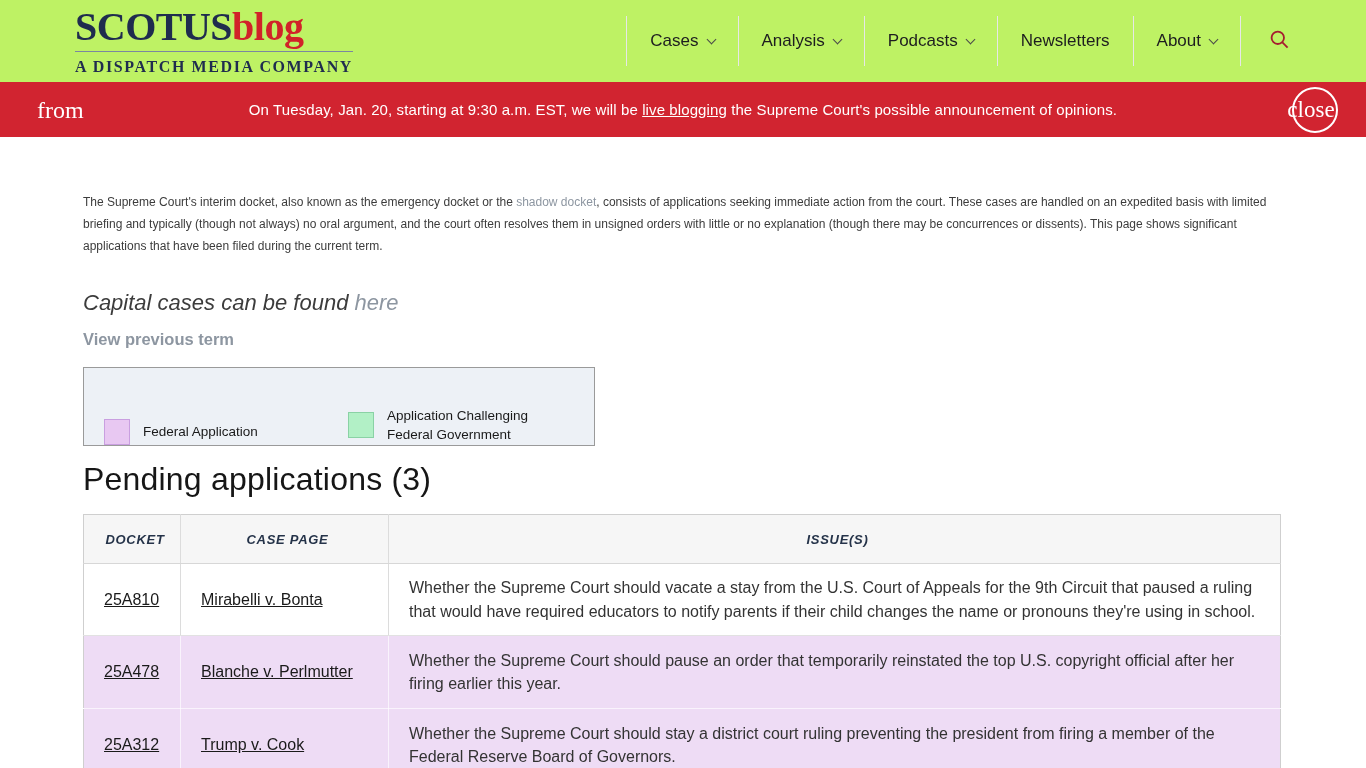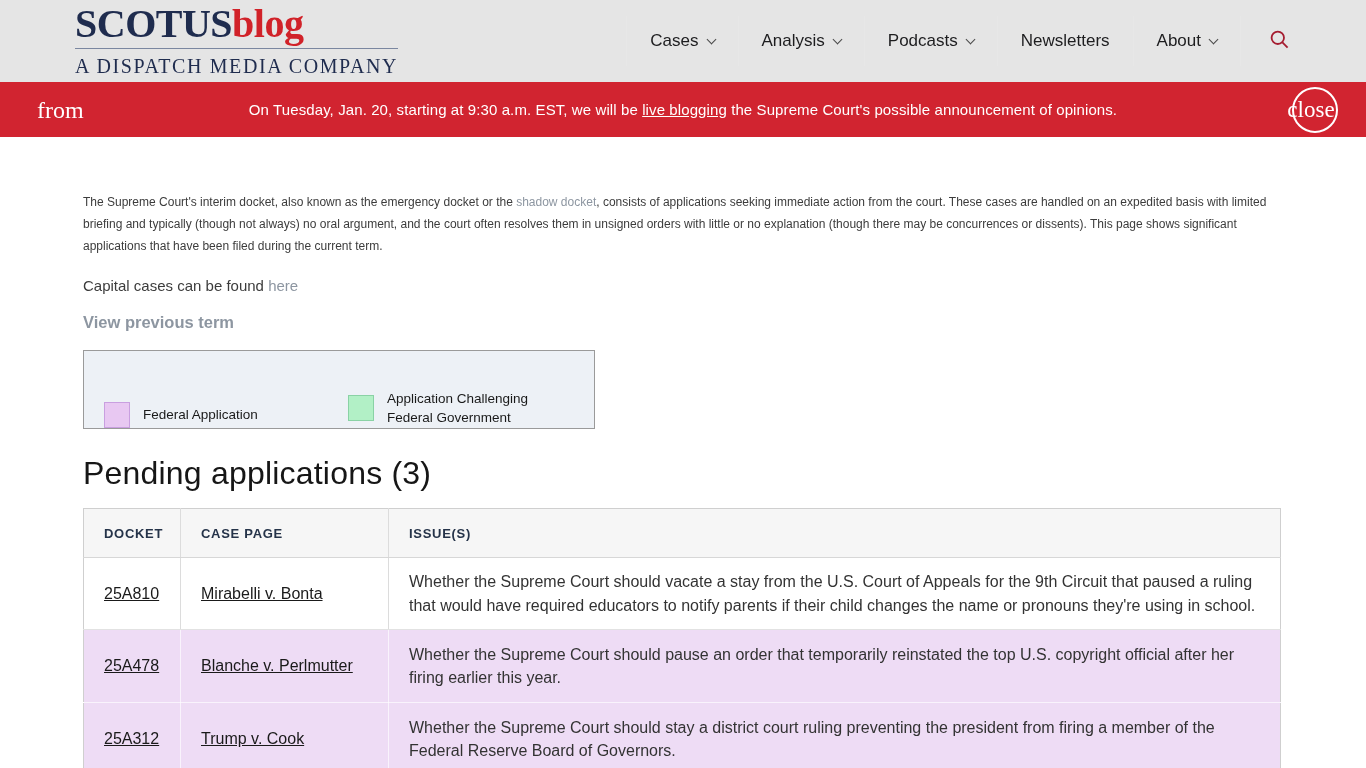--- a/index.html
+++ b/index.html
@@ -1,28 +1,28 @@
 <!DOCTYPE html>
 <html><head>
 <meta charset="utf-8">
 <style>
   * { margin:0; padding:0; box-sizing:border-box; }
   html,body { width:1366px; height:768px; overflow:hidden; background:#fff;
               font-family:"Liberation Sans", sans-serif; }
 
   
-  .header { position:absolute; top:0; left:0; width:1366px; height:82px; background:#e5e5e5;
+  .header { position:absolute; top:0; left:0; width:1366px; height:82px; background:#bef264;
             display:flex; align-items:center; justify-content:space-between; }
   .logo-block { margin-left:75px; cursor:pointer; }
   .logo-line1 { font-family:"Liberation Serif", serif; font-weight:700; font-size:40px;
                 letter-spacing:-0.5px; line-height:1; }
   .logo-scotus { color:#1f2c4e; }
   .logo-blog   { color:#d12229; }
   .logo-rule { height:1px; background:#7b87a0; margin-top:4px; }
-  .logo-tagline { font-family:"Liberation Serif", serif; font-weight:400; font-size:20px;
+  .logo-tagline { font-family:"Liberation Serif", serif; font-weight:700; font-size:16px;
                   letter-spacing:1.6px; color:#1f2c4e; margin-top:6px; }
 
   .nav { display:flex; align-items:center; margin-right:76px; height:82px; }
   .nav-item { display:flex; align-items:center; height:50px; padding:0 23px;
               border-left:1px solid #e7e7e7; font-size:17px; color:#1d1d1f; cursor:pointer; }
   .nav-item.last { border-right:1px solid #e7e7e7; }
   .caret { display:inline-block; width:7px; height:7px; border-right:1.7px solid #4a4a4a;
            border-bottom:1.7px solid #4a4a4a; transform:rotate(45deg); margin-left:9px;
            margin-top:-4px; }
   .search-btn { background:none; border:none; padding:0 0 0 28px; cursor:pointer;
@@ -39,45 +39,45 @@
                   width:50px; height:50px; background:none; border:none; cursor:pointer; }
   .banner-close .circle { position:absolute; right:0; top:2px; width:46px; height:46px;
                           border:2px solid #fff; border-radius:50%; }
   .banner-close .close-word { position:absolute; right:0px; top:12px; width:54px; text-align:center;
                               font-family:"Liberation Serif", serif; font-size:23px; color:#fff; }
 
   
   .content { position:absolute; top:137px; left:0; width:1366px; padding:54px 85px 0 83px; }
   .intro-p { font-size:12px; line-height:22px; color:#3c3c3c; max-width:1192px; }
   .gray-link { color:#8d96a1; text-decoration:none; cursor:pointer; }
-  .capital-line { font-size:15px; line-height:21px; color:#3c3c3c; margin-top:18px; }
+  .capital-line { font-size:22px; line-height:21px; color:#3c3c3c; margin-top:35px;font-style:italic; }
   .prev-term { display:inline-block; font-size:16.5px; line-height:21px; font-weight:700;
                color:#8d96a1; margin-top:16px; text-decoration:none; cursor:pointer; }
 
   
   .legend { margin-top:17px; width:512px; height:79px; background:#edf1f6;
             border:1px solid #9a9a9a; display:flex; align-items:flex-end; padding:0 18px 0 20px; }
   .legend-item { display:flex; align-items:center; }
   .legend-item.first { width:244px; flex:none; }
   .legend-swatch { width:26px; height:26px; border:1px solid; flex:none; margin-right:13px; }
   .legend-label { font-size:13.5px; color:#1a1a1a; line-height:1.45; max-width:205px; }
 
   
-  .section-title { margin-top:25px; font-size:32px; font-weight:400; color:#161616;
+  .section-title { margin-top:14px; font-size:32px; font-weight:400; color:#161616;
                    line-height:38px; letter-spacing:0.2px; }
 
   
   .apps-table { margin-top:16px; width:1198px; border-collapse:collapse;
                 border:1px solid #cfcfcf; table-layout:fixed; }
   .apps-table col.c-docket { width:97px; }
   .apps-table col.c-case   { width:208px; }
   .apps-table thead tr { height:49px; background:#f6f6f6; }
-  .apps-table th { text-align:left; font-size:13px; font-weight:700; letter-spacing:0.7px;
+  .apps-table th { text-align:center; font-size:13px; font-weight:700; letter-spacing:0.7px;
                    color:#253349; padding:0 14px 0 20px; text-transform:uppercase;
-                   border-right:1px solid #dcdcdc; border-bottom:1px solid #d7d7d7; }
+                   border-right:1px solid #dcdcdc; border-bottom:1px solid #d7d7d7;font-style:italic; }
   .apps-table th:last-child { border-right:none; }
   .apps-table td { vertical-align:middle; padding:12px 18px 12px 20px; font-size:16px;
                    color:#333; line-height:23.5px; border-right:1px solid #dcdcdc;
                    border-bottom:1px solid #e2e2e2; }
   .apps-table td:last-child { border-right:none; }
   .r0 { height:70px; background:#fff; }
   .r1 { height:73px; }
   .r2 { height:73px; }
   .row-federal td { border-right-color:rgba(255,255,255,0.65);
                     border-bottom-color:rgba(255,255,255,0.65); }

